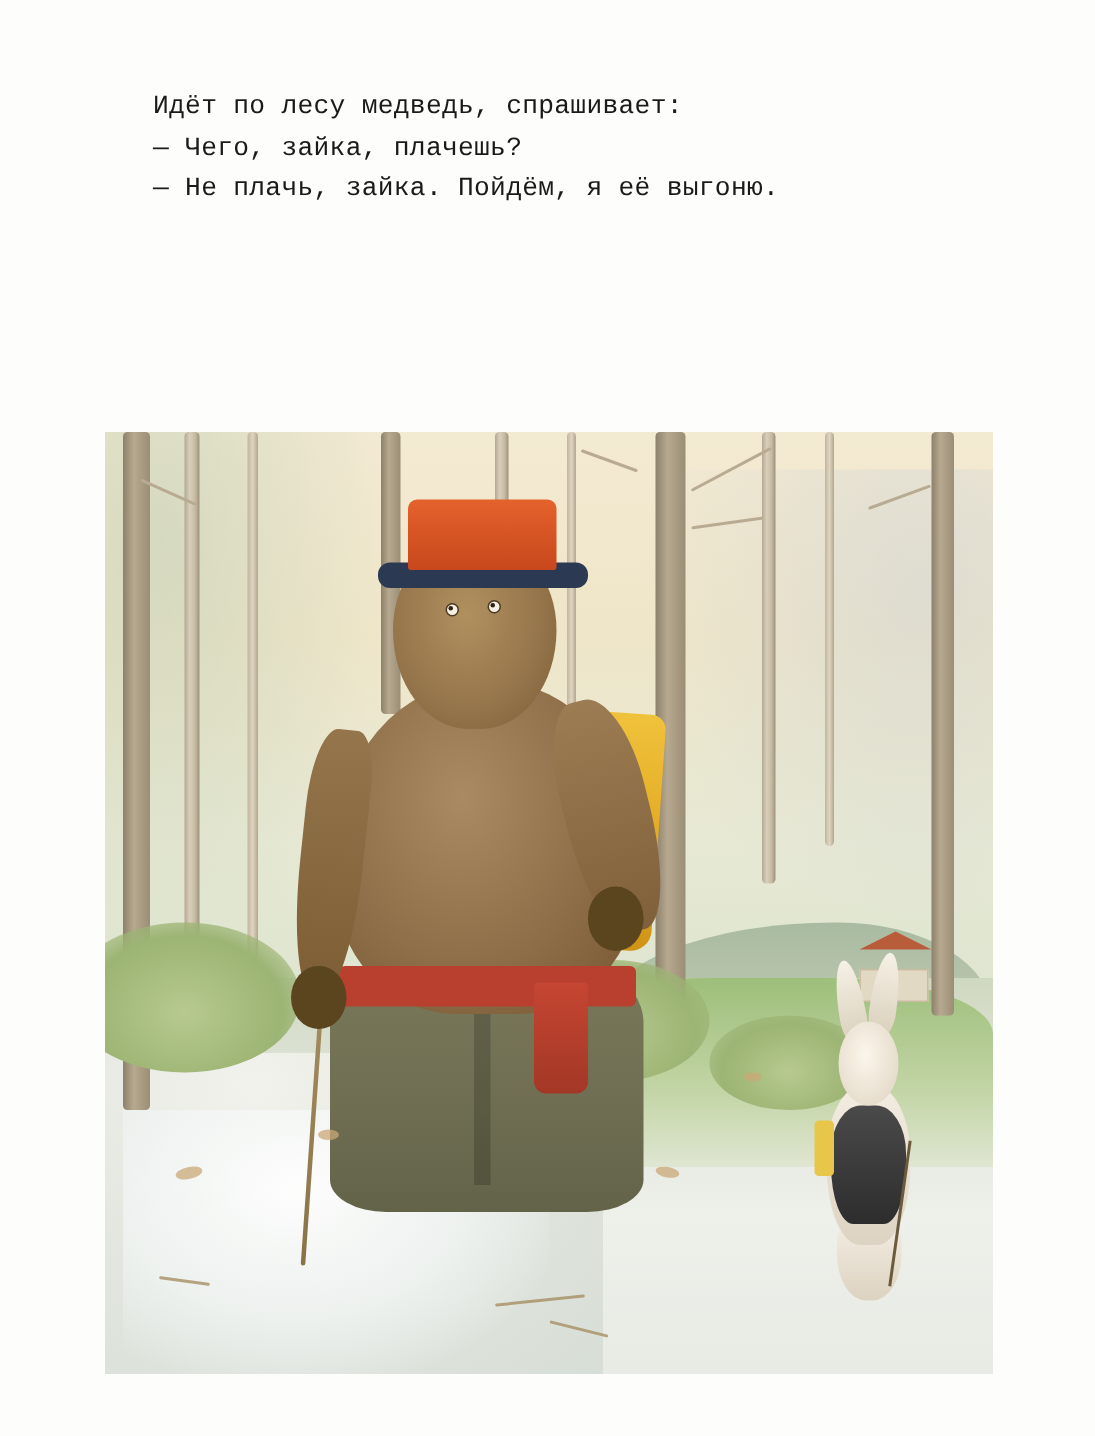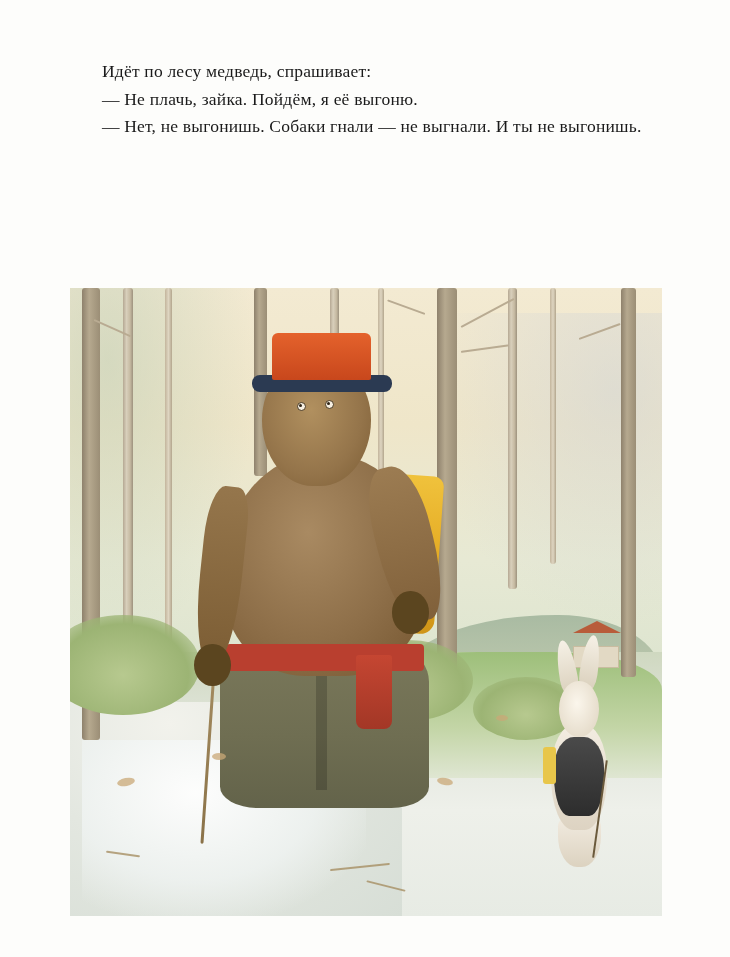--- a/index.html
+++ b/index.html
@@ -20,21 +20,21 @@
     background: #fdfdfb;
     box-sizing: border-box;
   }
   .page-inner {
     position: absolute;
     left: 72px;
     top: 58px;
     width: 586px;
   }
   .story-text {
-    font-family: Liberation Serif, serif;
+    font-family: Liberation Mono, monospace;
     font-size: 17.5px;
     line-height: 1.58;
     color: #1a1a1a;
     letter-spacing: 0.2px;
     text-align: justify;
   }
   .para {
     margin: 0 0 0 0;
     text-indent: 30px;
     white-space: normal;
@@ -250,22 +250,22 @@
   }
 </style>
 </head>
 <body>
 
 <div class="page">
 
   <div class="page-inner">
     <div class="story-text">
       <p class="para">Идёт по лесу медведь, спрашивает:</p>
+      <p class="para dash">— Чего, зайка, плачешь?</p>
       <p class="para dash">— Не плачь, зайка. Пойдём, я её выгоню.</p>
-      <p class="para dash">— Нет, не выгонишь. Собаки гнали — не выгнали. И ты не выгонишь.</p>
     </div>
   </div>
 
   <div class="illustration">
     <div class="illo-frame">
 
       <div class="sky"></div>
       <div class="sky-wash-l"></div>
       <div class="sky-wash-r"></div>
       <div class="distant-hills"></div>

